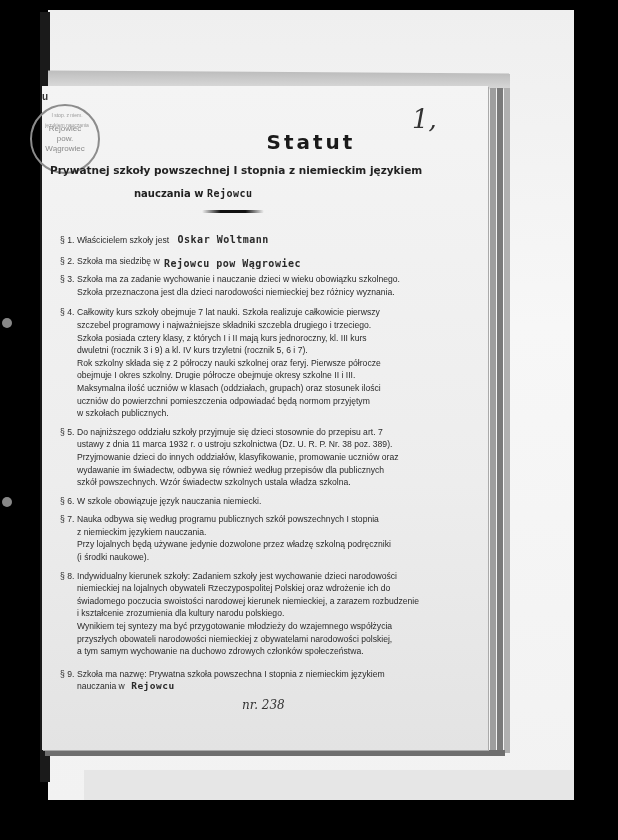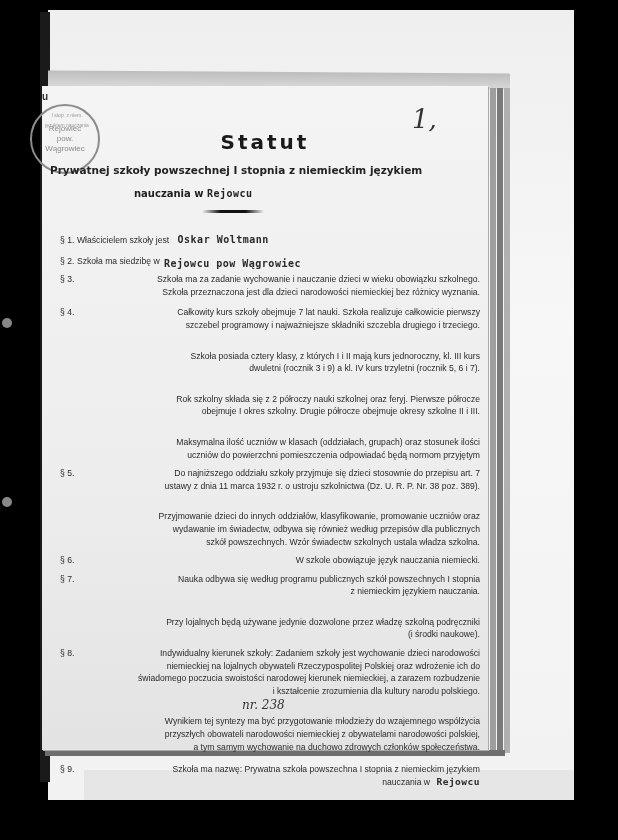--- a/index.html
+++ b/index.html
@@ -56,20 +56,21 @@
     .stamp-ring { font-size: 5px; color: #999; position: absolute; top: 4px; left: 10px; width: 50px; }
     .stamp-mark { font-size: 10px; color: #333; position: absolute; left: 10px; top: -14px; font-weight: bold; }
     .page-number-hand {
       position: absolute; left: 370px; top: 18px; font-family: "DejaVu Serif", serif;
       font-style: italic; font-size: 26px; color: #333;
     }
     .title {
       position: absolute; left: 0; width: 446px; top: 44px; text-align: center;
       font-family: "DejaVu Sans", sans-serif; font-weight: bold; font-size: 20px; letter-spacing: 3px;
       color: #1a1a1a;
+      padding-left: 46px;
     }
     .subtitle {
       position: absolute; left: 8px; top: 78px; font-family: "DejaVu Sans", sans-serif;
       font-weight: bold; font-size: 10.5px; color: #222; white-space: nowrap;
     }
     .subtitle2 {
       position: absolute; left: 92px; top: 102px; font-family: "DejaVu Sans", sans-serif;
       font-weight: bold; font-size: 10px; color: #222; white-space: nowrap;
     }
     .typed { font-family: "DejaVu Sans Mono", monospace; font-weight: bold; letter-spacing: 0.5px; }
@@ -77,22 +78,22 @@
       position: absolute; left: 160px; top: 124px; width: 62px; height: 3px;
       background: linear-gradient(90deg, transparent, #111 30%, #111 70%, transparent);
       border-radius: 2px;
     }
     .body {
       position: absolute; left: 18px; top: 148px; width: 420px;
       font-family: "Liberation Sans", sans-serif; font-size: 8.6px; line-height: 12.6px; color: #2a2a2a;
     }
     .para { position: relative; padding-left: 17px; margin-bottom: 6px; }
     .para .num { position: absolute; left: 0; top: 0; }
-    .para .line { display: block; white-space: nowrap; text-align: right; }
-    .para .sub { margin-top: 18px; }
+    .para .line { display: block; white-space: nowrap; }
+    .para .sub { margin-top: 0; }
     .handwritten-nr {
       position: absolute; left: 200px; top: 612px; font-family: "DejaVu Serif", serif;
       font-style: italic; font-size: 12px; color: #333; text-align: center;
     }
     .archive-label {
       position: absolute; left: 3px; top: 816px; color: #fff; font-size: 12px;
       font-family: "Liberation Sans", sans-serif;
     }
   </style>
 </head>
@@ -152,20 +153,21 @@
       <div class="para" style="margin-top:8px">
         <span class="num">§ 4.</span>
         <span class="line">Całkowity kurs szkoły obejmuje 7 lat nauki. Szkoła realizuje całkowicie pierwszy</span>
         <span class="line">szczebel programowy i najważniejsze składniki szczebla drugiego i trzeciego.</span>
         <span class="line sub">Szkoła posiada cztery klasy, z których I i II mają kurs jednoroczny, kl. III kurs</span>
         <span class="line">dwuletni (rocznik 3 i 9) a kl. IV kurs trzyletni (rocznik 5, 6 i 7).</span>
         <span class="line sub">Rok szkolny składa się z 2 półroczy nauki szkolnej oraz feryj. Pierwsze półrocze</span>
         <span class="line">obejmuje I okres szkolny. Drugie półrocze obejmuje okresy szkolne II i III.</span>
         <span class="line sub">Maksymalna ilość uczniów w klasach (oddziałach, grupach) oraz stosunek ilości</span>
         <span class="line">uczniów do powierzchni pomieszczenia odpowiadać będą normom przyjętym</span>
+        <span class="line">w szkołach publicznych.</span>
       </div>
 
       <div class="para">
         <span class="num">§ 5.</span>
         <span class="line">Do najniższego oddziału szkoły przyjmuje się dzieci stosownie do przepisu art. 7</span>
         <span class="line">ustawy z dnia 11 marca 1932 r. o ustroju szkolnictwa (Dz. U. R. P. Nr. 38 poz. 389).</span>
         <span class="line sub">Przyjmowanie dzieci do innych oddziałów, klasyfikowanie, promowanie uczniów oraz</span>
         <span class="line">wydawanie im świadectw, odbywa się również według przepisów dla publicznych</span>
         <span class="line">szkół powszechnych. Wzór świadectw szkolnych ustala władza szkolna.</span>
       </div>

